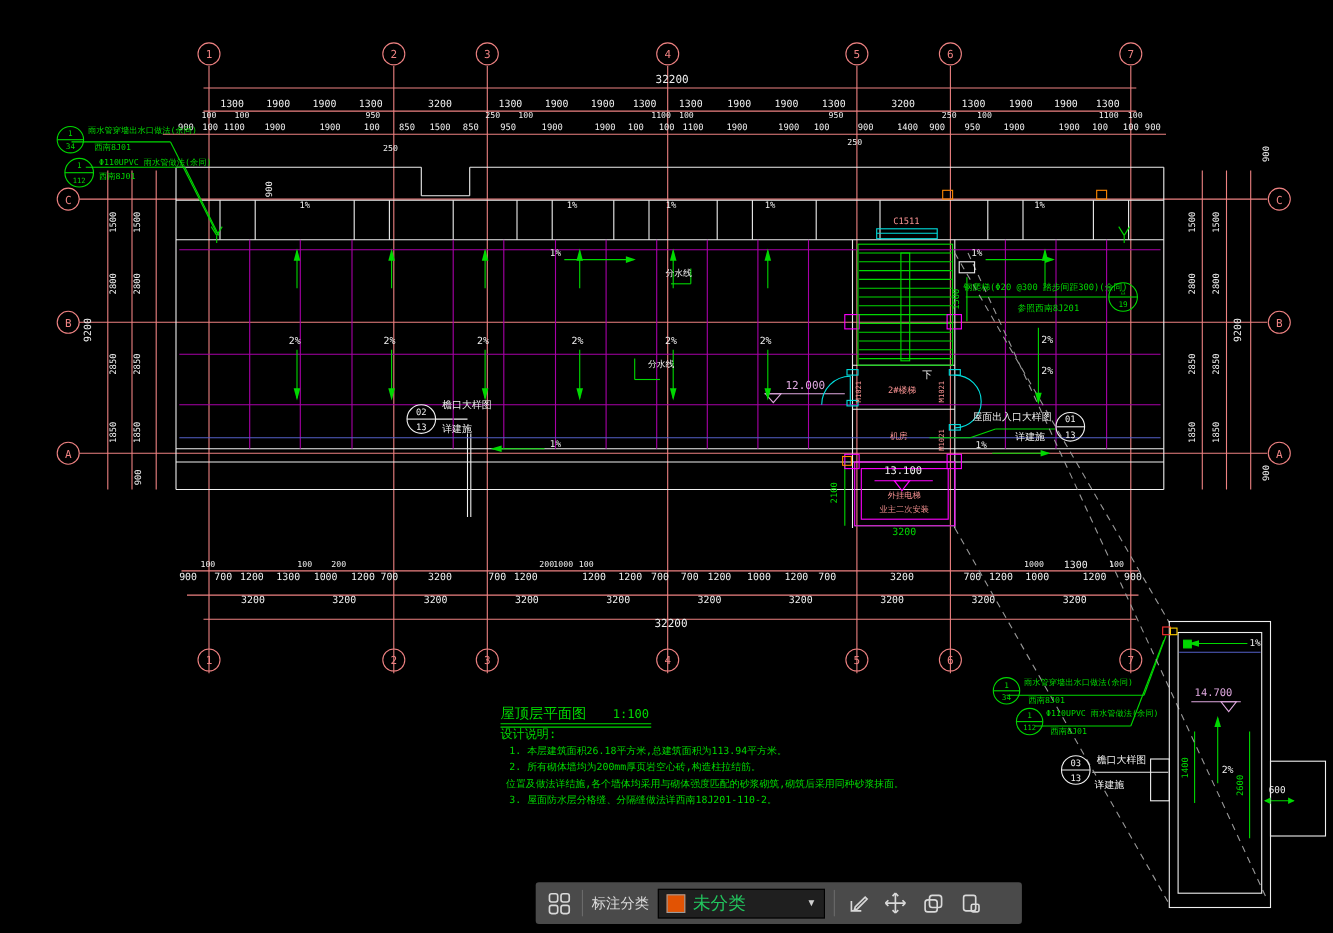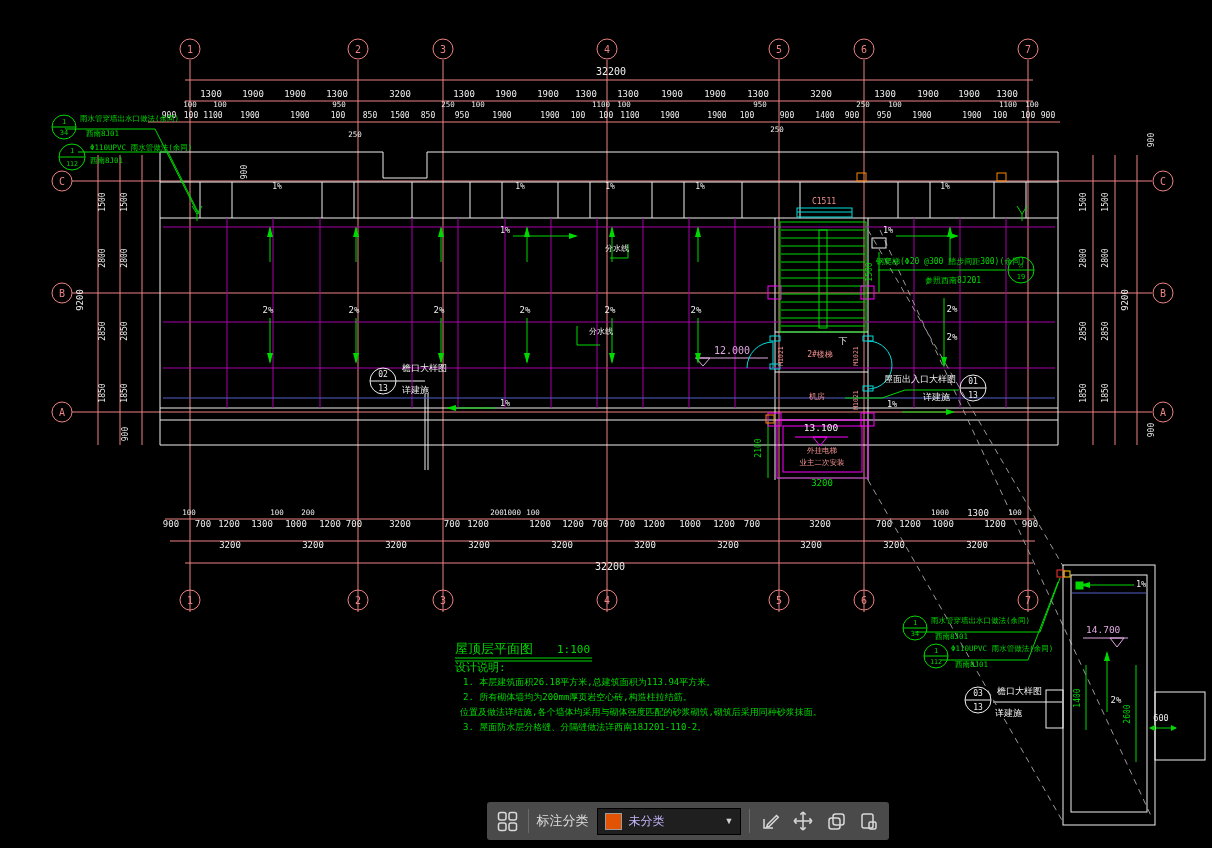--- a/index.html
+++ b/index.html
@@ -1,27 +1,27 @@
 <!DOCTYPE html>
 <html><head>
 <meta charset="utf-8">
 <style>
   html,body{margin:0;padding:0;background:#000;width:1212px;height:848px;overflow:hidden;
     font-family:"Liberation Sans",sans-serif;}
   .stage{position:relative;width:1212px;height:848px;background:#000;}
   svg text{font-family:"DejaVu Sans Mono","DejaVu Sans",monospace;}
-  .toolbar{position:absolute;left:487px;top:802px;width:402px;height:38px;background:#4a4a4a;
+  .toolbar{position:absolute;left:487px;top:802px;width:442px;height:38px;background:#4a4a4a;
     border-radius:3px;display:flex;align-items:center;padding:0 8px;box-sizing:border-box;gap:8px;}
   .tb-sep{width:1px;height:24px;background:#6a6a6a;}
   .tb-btn{width:26px;height:26px;display:flex;align-items:center;justify-content:center;cursor:pointer;}
   .tb-label{color:#dedede;font-size:13px;white-space:nowrap;}
   .tb-dropdown{display:flex;align-items:center;gap:7px;background:#1f1f1f;border:1px solid #000;
     height:27px;width:152px;padding:0 7px;box-sizing:border-box;cursor:pointer;}
   .swatch{width:15px;height:15px;border:1px solid #9a9a9a;display:inline-block;}
-  .dd-value{color:#c4b5fd;font-size:12px;flex:1;}
+  .dd-value{color:#22c55e;font-size:16px;flex:1;}
   .caret{color:#d0d0d0;font-size:9px;}
   .tb-icon{stroke:#d9d9d9;fill:none;stroke-width:1.5;}
 </style>
 </head>
 <body>
 
 <div class="stage">
   <svg id="cad" width="1212" height="848" viewBox="0 0 1212 848" style="background: rgb(0, 0, 0);">
       <line x1="190" y1="60" x2="190" y2="612" stroke="#ee8282" stroke-width="1"></line>
       <line x1="358" y1="60" x2="358" y2="612" stroke="#ee8282" stroke-width="1"></line>

